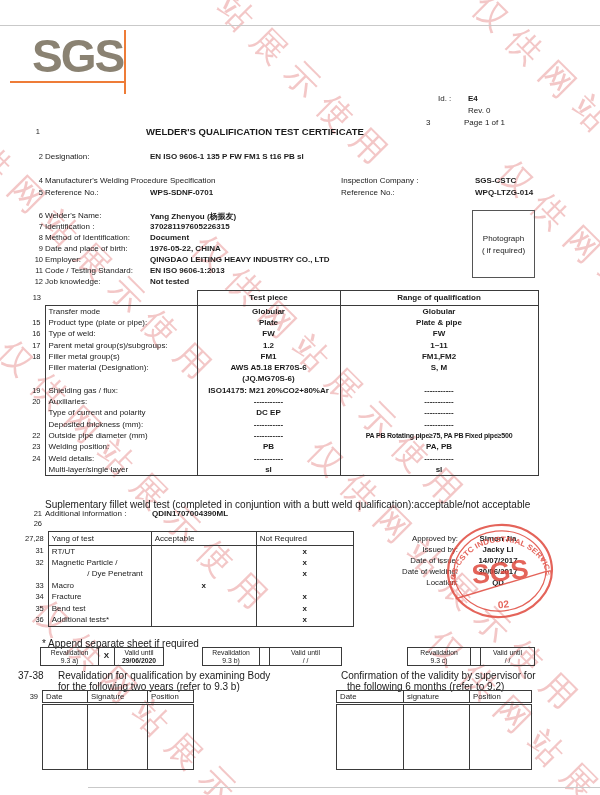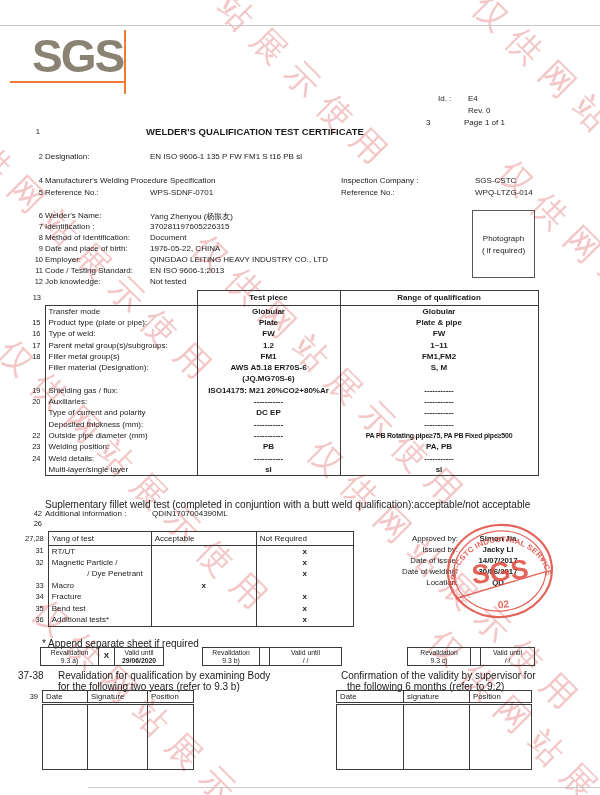--- a/index.html
+++ b/index.html
@@ -1,21 +1,21 @@
 <!DOCTYPE html>
 <html><head>
 <meta charset="utf-8">
 <style>
   html,body{margin:0;padding:0;background:#fff}
   #page{position:relative;width:600px;height:795px;background:#fff;overflow:hidden;
         font-family:"Liberation Sans",sans-serif;color:#1b1b1b}
   .abs{position:absolute;white-space:nowrap}
   .lbl{font-size:8px}
   .sm8{font-size:10px}
-  .val{font-size:8px;font-weight:normal}
+  .val{font-size:8px;font-weight:bold}
   .num{font-size:7.5px;text-align:right;width:18px}
   
   .wm{position:absolute;z-index:0;pointer-events:none;white-space:nowrap;
       font-size:34px;letter-spacing:13px;color:rgba(231,143,143,.5);
       transform:rotate(45deg);transform-origin:0 0;font-family:"DejaVu Sans",sans-serif}
   .z1{z-index:1}
   
   .logo{font-size:46px;line-height:44px;font-weight:800;letter-spacing:-2px;color:#8a8272}
   .oline{background:#ee7c38;position:absolute}
   .grayline{background:#c9c9c9;position:absolute}
@@ -233,21 +233,21 @@
   <tr class="last">
           <td class="n"></td>
           <td class="l">Multi-layer/single layer</td>
           <td class="c">sl</td>
           <td class="c r">sl</td>
         </tr>
 </tbody>
     </table>
 
 <div class="abs sm8 z1" style="left:45px;top:499px">Suplementary fillet weld test (completed in conjuntion with a butt weld qualification):acceptable/not acceptable</div>
-<div class="abs num z1" style="left:22px;top:509px;width:20px">42</div>
+<div class="abs num z1" style="left:22px;top:509px;width:20px">21</div>
 <div class="abs lbl z1" style="left:45px;top:509px">Additional information :</div>
 <div class="abs val z1" style="left:152px;top:509px">QDIN1707004390ML</div>
 <div class="abs num z1" style="left:22px;top:519px;width:20px">26</div>
 
 <table class="tt">
   <colgroup>
         <col style="width:17px">
         <col style="width:103px">
         <col style="width:105px">
         <col style="width:97px">

